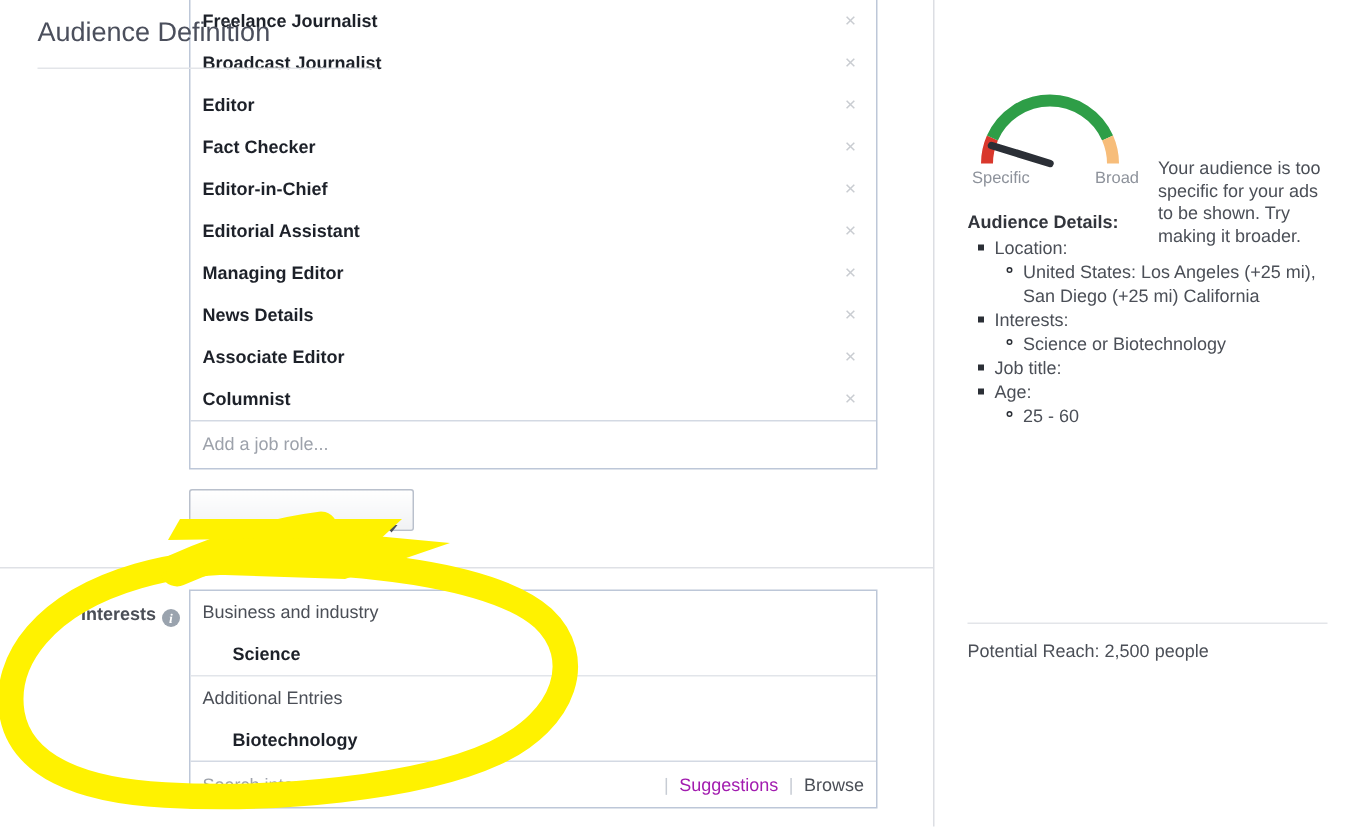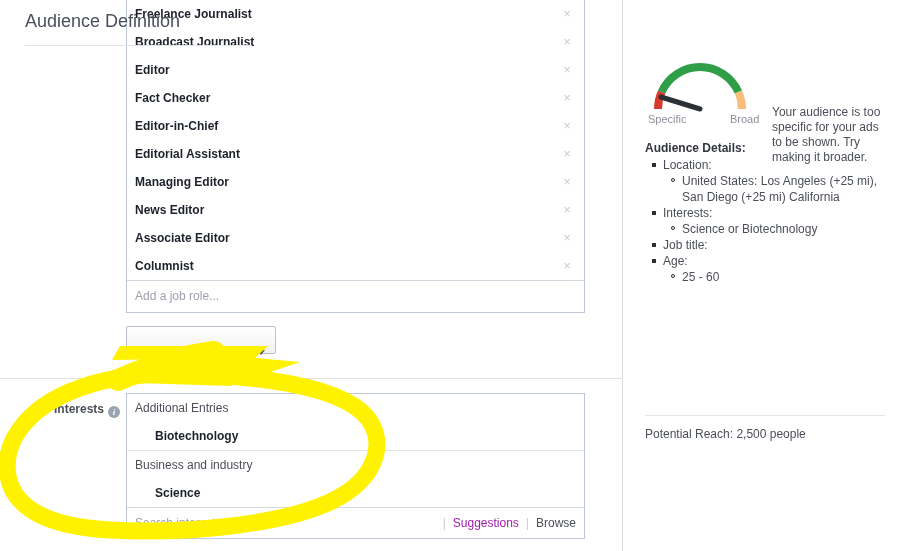--- a/index.html
+++ b/index.html
@@ -345,21 +345,21 @@
 
   <div id="job-roles-panel">
     <div id="job-roles-list">
         <div class="role-row"><span>Freelance Journalist</span><span class="role-remove">×</span></div>
         <div class="role-row"><span>Broadcast Journalist</span><span class="role-remove">×</span></div>
         <div class="role-row"><span>Editor</span><span class="role-remove">×</span></div>
         <div class="role-row"><span>Fact Checker</span><span class="role-remove">×</span></div>
         <div class="role-row"><span>Editor-in-Chief</span><span class="role-remove">×</span></div>
         <div class="role-row"><span>Editorial Assistant</span><span class="role-remove">×</span></div>
         <div class="role-row"><span>Managing Editor</span><span class="role-remove">×</span></div>
-        <div class="role-row"><span>News Editor</span><span class="role-remove">×</span></div>
+        <div class="role-row"><span>News Details</span><span class="role-remove">×</span></div>
         <div class="role-row"><span>Associate Editor</span><span class="role-remove">×</span></div>
         <div class="role-row"><span>Columnist</span><span class="role-remove">×</span></div>
       </div>
     <div id="job-role-input-row">
       <span>Add a job role...</span>
     </div>
   </div>
 
   <div id="more-demographics-btn">
     <span>More Demographics</span><span class="caret-down"></span>
@@ -367,26 +367,26 @@
 
   <div id="section-divider"></div>
 
   <div id="interests-label">
     <span>Interests</span><span class="info-icon">i</span>
   </div>
 
   <div id="interests-panel">
     <div id="interests-groups">
         <div class="interest-group">
+          <div class="interest-group-header">Business and industry</div>
+          <div class="interest-item">Science</div>
+        </div>
+        <div class="interest-group">
           <div class="interest-group-header">Additional Entries</div>
           <div class="interest-item">Biotechnology</div>
-        </div>
-        <div class="interest-group">
-          <div class="interest-group-header">Business and industry</div>
-          <div class="interest-item">Science</div>
         </div>
       </div>
     <div id="interests-search-row">
       <span id="interests-search-placeholder">Search interests</span>
       <span id="interests-actions">
         <span class="pipe">|</span><span id="suggestions-link">Suggestions</span><span class="pipe">|</span><span id="browse-link">Browse</span>
       </span>
     </div>
   </div>
 </div>

